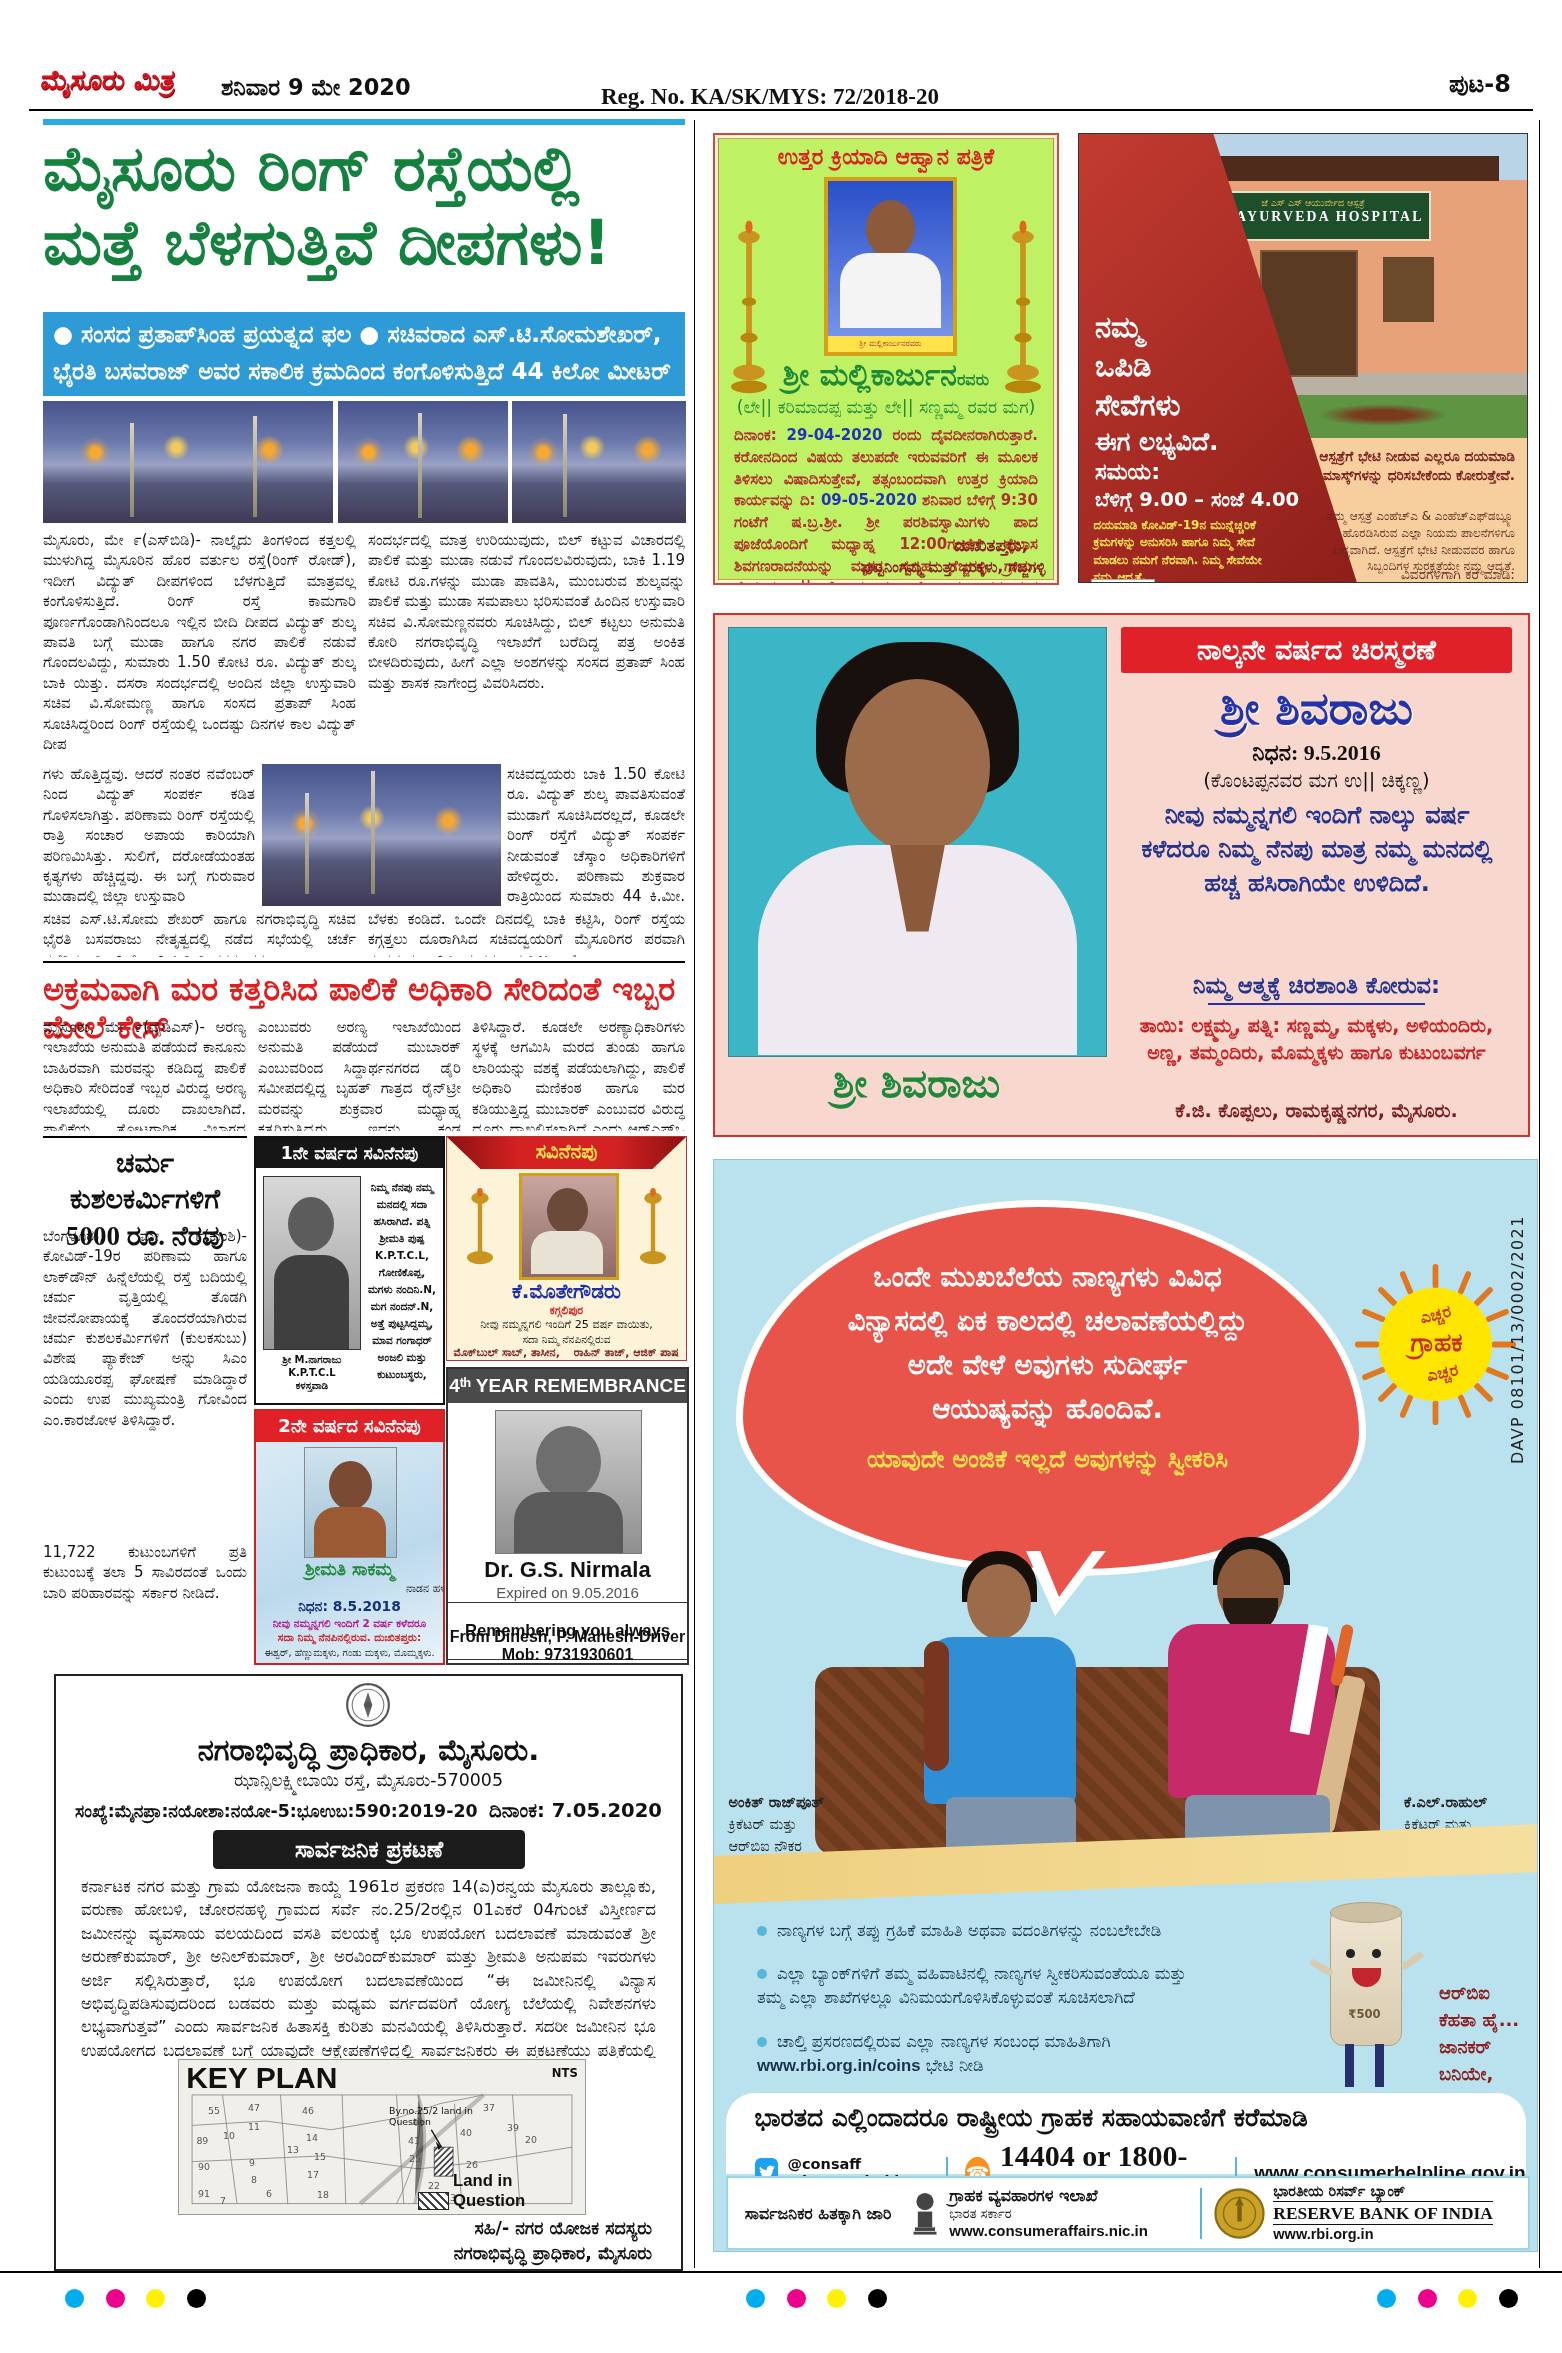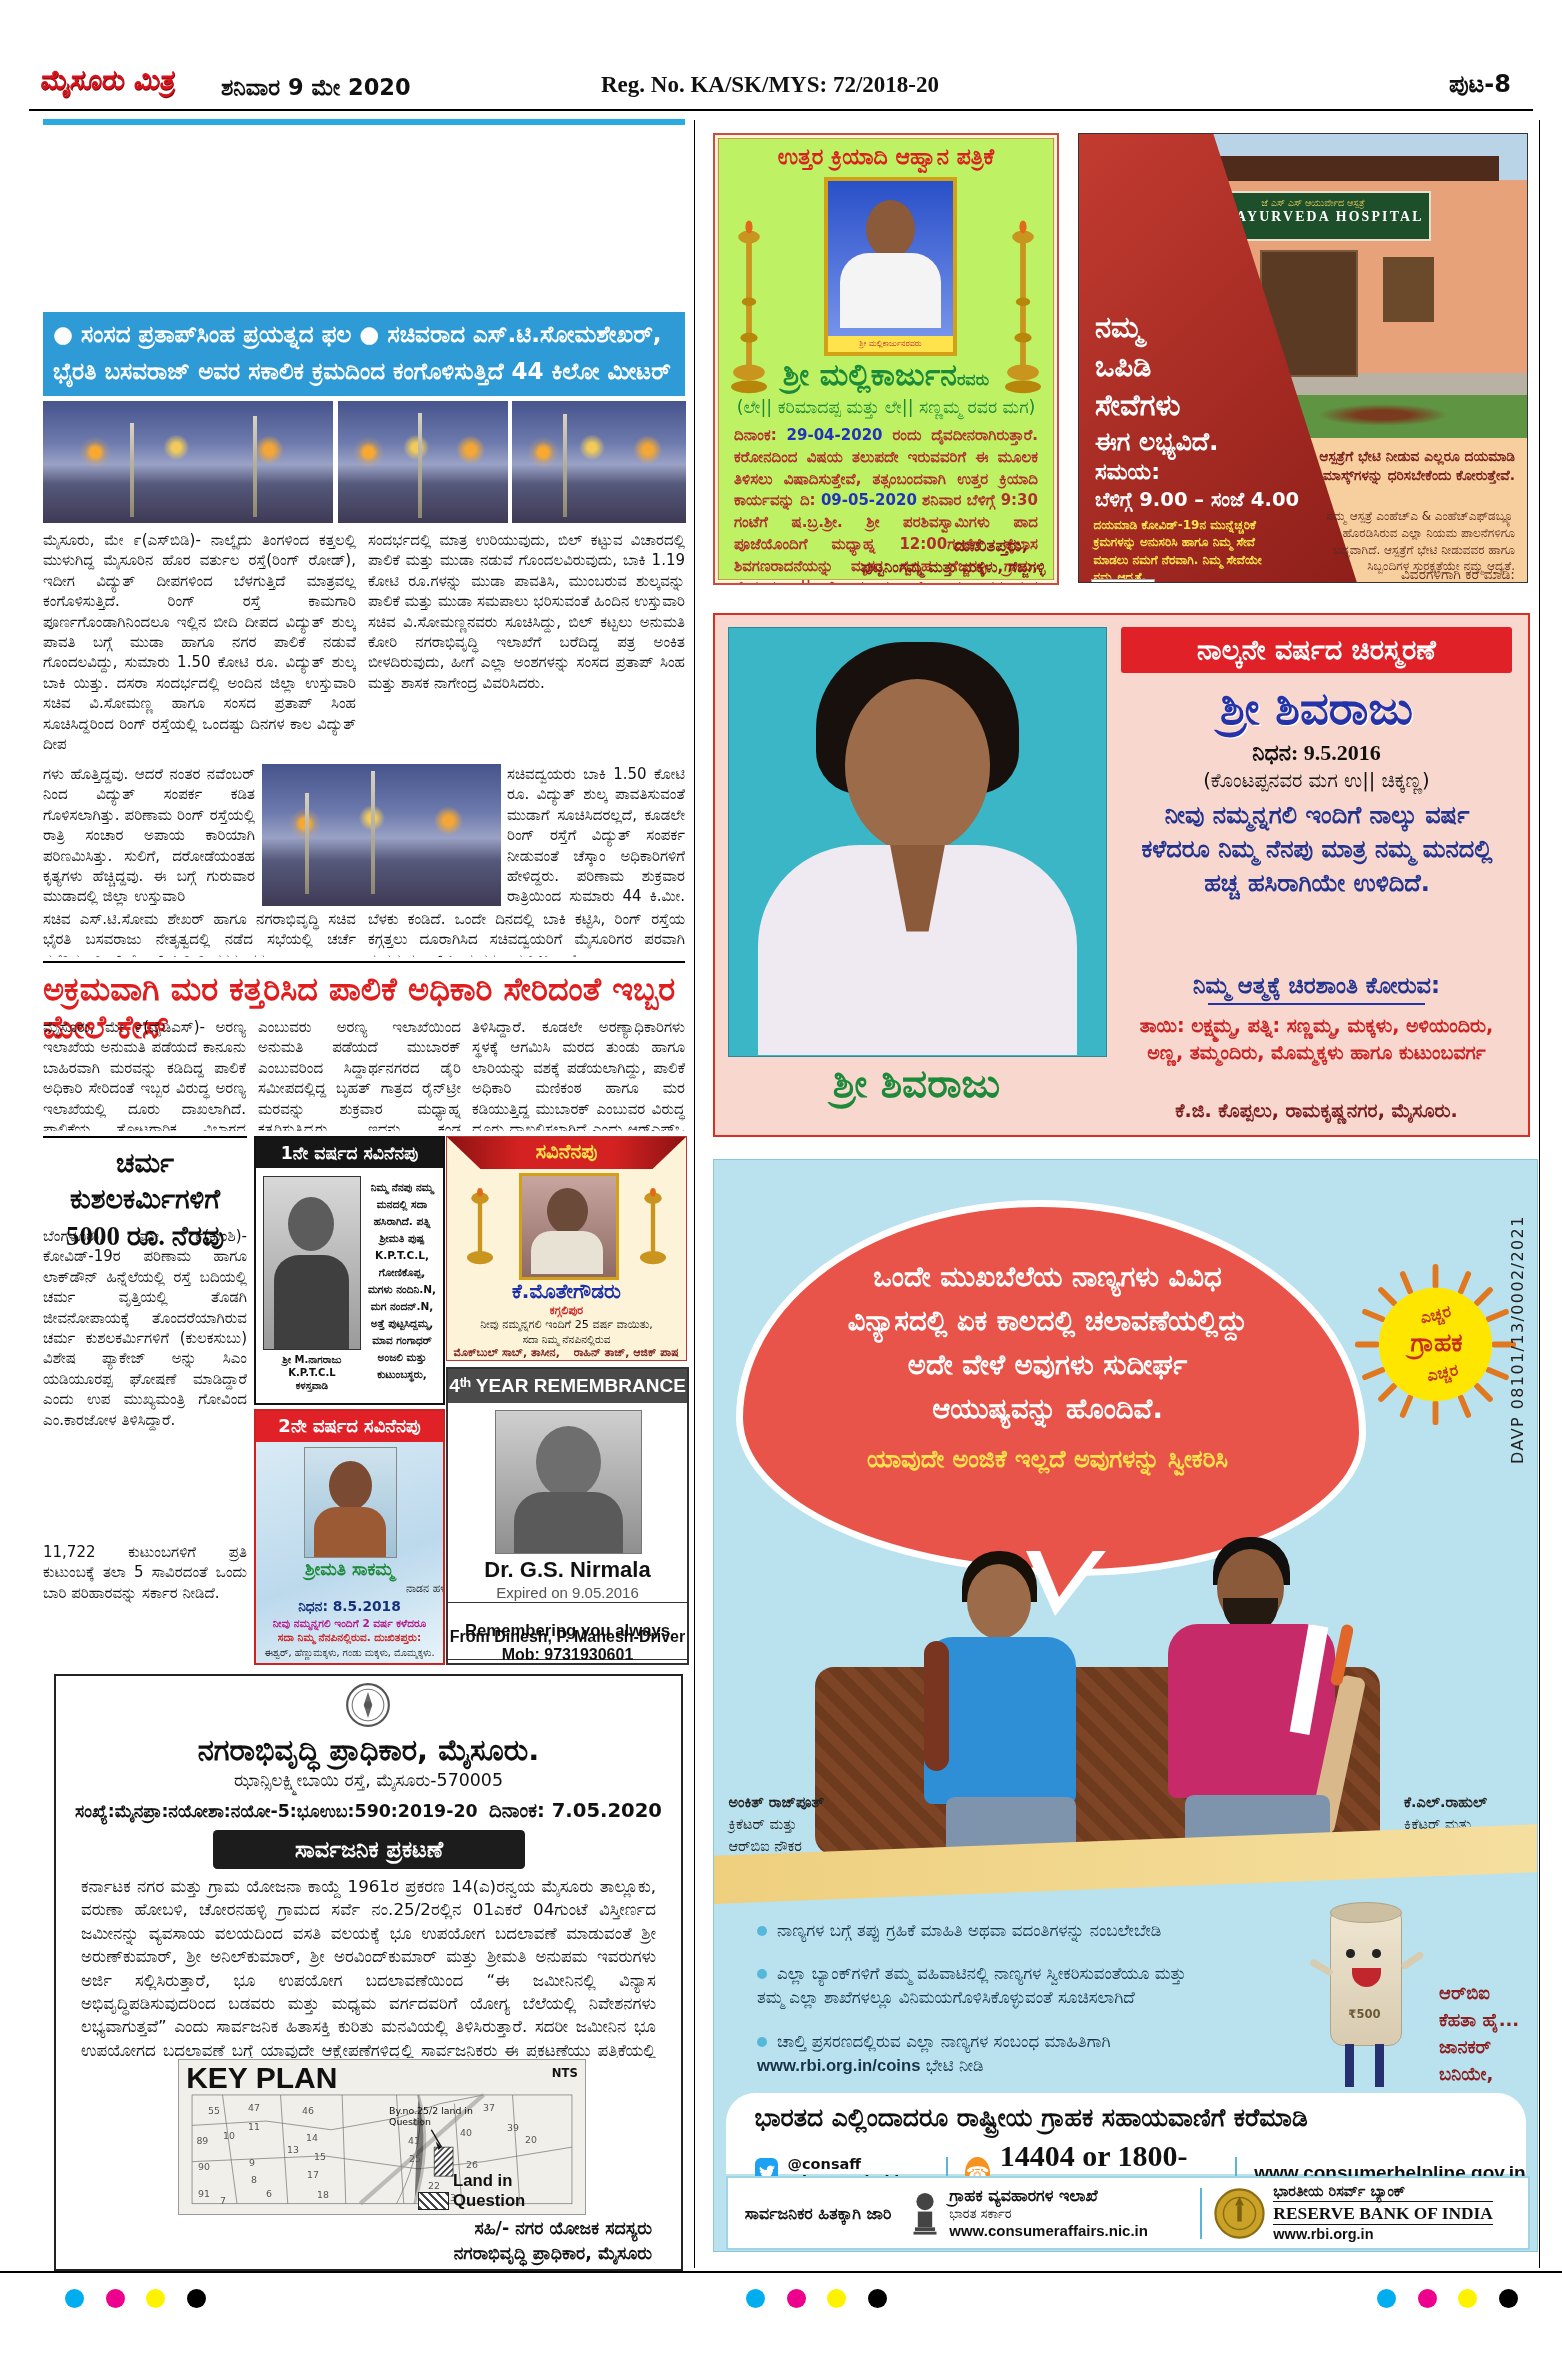--- a/index.html
+++ b/index.html
@@ -27,29 +27,33 @@
 </style>
 </head>
 <body>
 
 <div class="page">
 
   <div class="abs" style="left:41px;top:64px;width:174px;height:45px;">
     <div class="b" style="font-size:27px;color:#d6131c;transform:skewX(-8deg);text-shadow:0.7px 0.7px 0 #7a0000;">ಮೈಸೂರು ಮಿತ್ರ</div>
   </div>
   <div class="abs b" style="left:221px;top:74px;font-size:22.5px;">ಶನಿವಾರ 9 ಮೇ 2020</div>
-  <div class="abs serif b" style="left:601px;top:72px;font-size:23px;">Reg. No. KA/SK/MYS: 72/2018-20</div>
+  <div class="abs serif b" style="left:601px;top:84px;font-size:23px;">Reg. No. KA/SK/MYS: 72/2018-20</div>
   <div class="abs b" style="left:1449px;top:70px;font-size:24px;">ಪುಟ-8</div>
   <div class="abs rule" style="left:29px;top:109px;width:1504px;height:2.2px;"></div>
 
   <div class="abs rule" style="left:694px;top:120px;width:1.4px;height:2148px;"></div>
   <div class="abs rule" style="left:1539px;top:120px;width:1.4px;height:2148px;"></div>
   <div class="abs rule" style="left:0px;top:2271px;width:1562px;height:2.2px;"></div>
 
   <div class="abs" style="left:43px;top:119px;width:642px;height:5.8px;background:#29abe2;"></div>
+  <div class="abs b" style="left:43px;top:132px;width:642px;font-size:62px;line-height:1.2;color:#14813f;">
+    <div>ಮೈಸೂರು ರಿಂಗ್ ರಸ್ತೆಯಲ್ಲಿ</div>
+    <div>ಮತ್ತೆ ಬೆಳಗುತ್ತಿವೆ ದೀಪಗಳು!</div>
+  </div>
   <div class="abs" style="left:43px;top:312px;width:642px;height:84px;background:#2e9bd6;">
     <div class="b" style="color:#fff;font-size:23px;line-height:1.6;padding:4.3px 10px;">● ಸಂಸದ ಪ್ರತಾಪ್‌ಸಿಂಹ ಪ್ರಯತ್ನದ ಫಲ ● ಸಚಿವರಾದ ಎಸ್.ಟಿ.ಸೋಮಶೇಖರ್, ಭೈರತಿ ಬಸವರಾಜ್ ಅವರ ಸಕಾಲಿಕ ಕ್ರಮದಿಂದ ಕಂಗೊಳಿಸುತ್ತಿದೆ 44 ಕಿಲೋ ಮೀಟರ್ ರಿಂಗ್ ರಸ್ತೆ</div>
   </div>
 
   <div class="abs photo-dusk clip" style="left:43px;top:401px;width:290px;height:122px;">
     <div class="pole" style="left:87px;top:22px;height:94px;"></div>
     <div class="pole" style="left:210px;top:14.5px;height:101px;"></div>
   </div>
   <div class="abs photo-dusk clip" style="left:338px;top:401px;width:170px;height:122px;">
     <div class="pole" style="left:80px;top:11.6px;height:105px;"></div>

